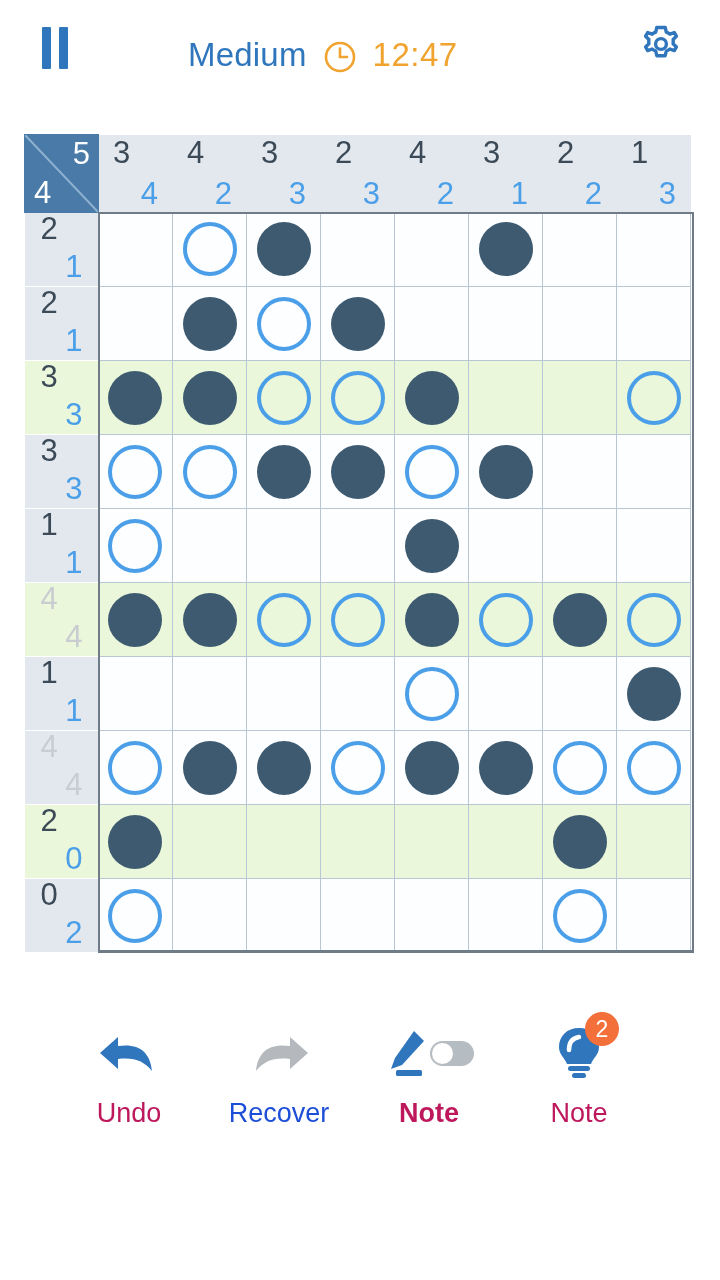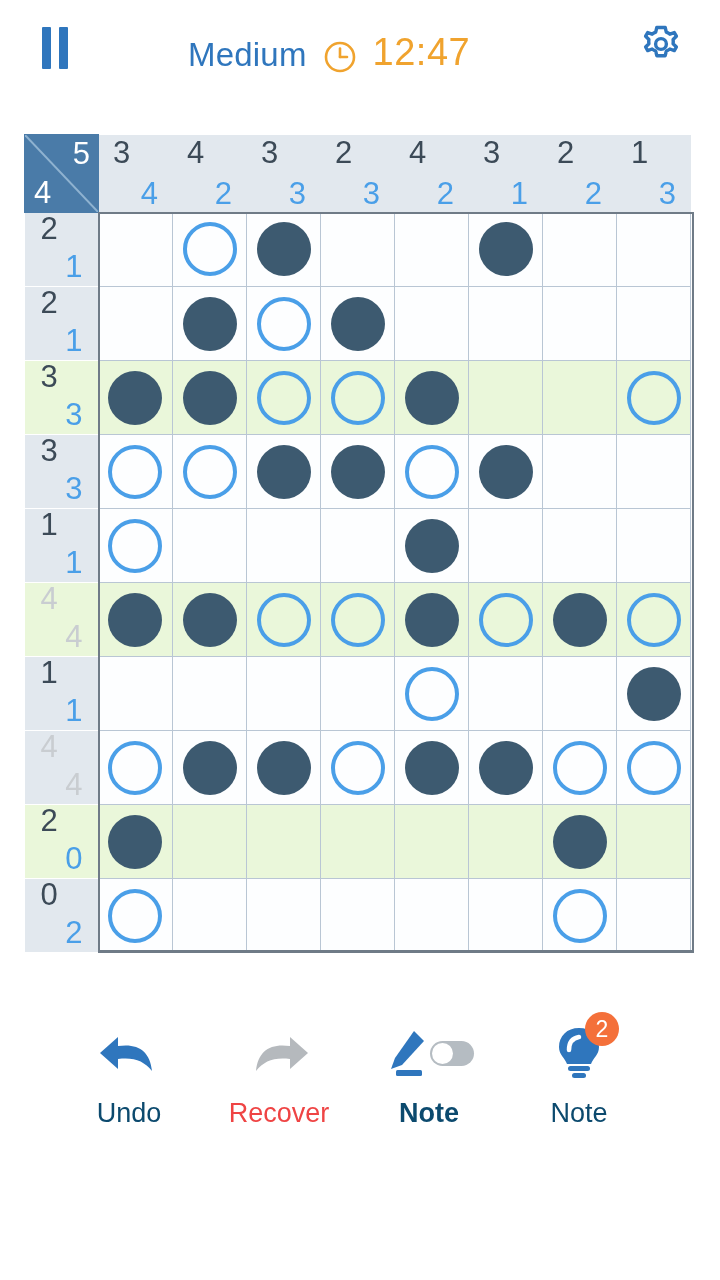--- a/index.html
+++ b/index.html
@@ -25,21 +25,21 @@
 
   #center-group {
     position: absolute; left: 176px; top: 20px;
     display: flex; align-items: flex-end; gap: 16px; height: 54px; margin-left: 12px;
   }
   #difficulty-label {
     font-size: 33px; color: #2f76bd; letter-spacing: .2px;
     font-family: "Liberation Sans", sans-serif;
   }
   #clock-icon { width: 34px; height: 34px; display:block; }
-  #timer-value { font-size: 38px; color: #f0a32e; letter-spacing: .5px; }
+  #timer-value { font-size: 33px; color: #f0a32e; letter-spacing: .5px; }
 
   #settings-btn { position: absolute; right: 35px; top: 22px; width: 48px; height: 48px; }
 
   
   #board {
     position: absolute; left: 24px; top: 134px;
     border-collapse: collapse;
     border-spacing: 0;
     background: #ffffff;
   }
@@ -115,22 +115,22 @@
   #toolbar {
     position: absolute; left: 0; top: 1020px;
     width: 720px; height: 140px;
     display: flex; align-items: flex-start;
   }
   .tool {
     width: 150px; position: relative;
     display: flex; flex-direction: column; align-items: center;
   }
   .tool .ic { height: 66px; display: flex; align-items: center; justify-content: center; position: relative; }
-  .tool .lbl { margin-top: 12px; font-size: 27px; color: #0c4a6e; }
-  .tool.disabled .lbl { color: #ef4444; }
+  .tool .lbl { margin-top: 12px; font-size: 27px; color: #be185d; }
+  .tool.disabled .lbl { color: #1d4ed8; }
 
   #tool-undo    { left: 54px; }
   #tool-recover { left: 54px; }
   #tool-note    { left: 54px; font-weight: bold; }
   #tool-hint    { left: 54px; }
 
   .note-toggle {
     width: 44px; height: 25px; border-radius: 13px;
     background: #b5bcc2; position: relative; margin-left: 2px;
   }

